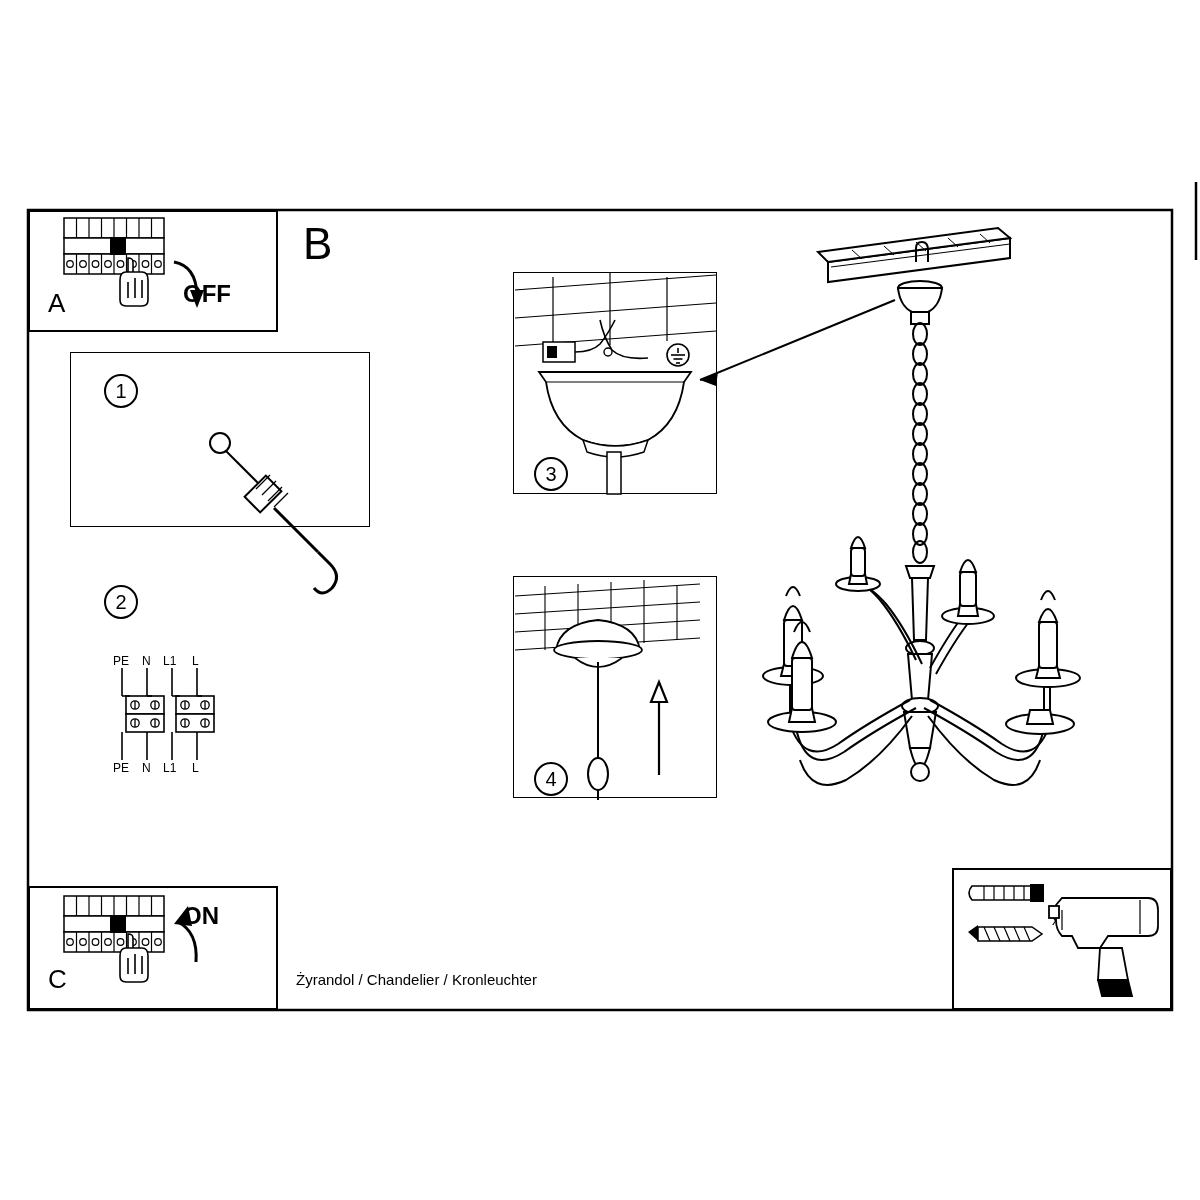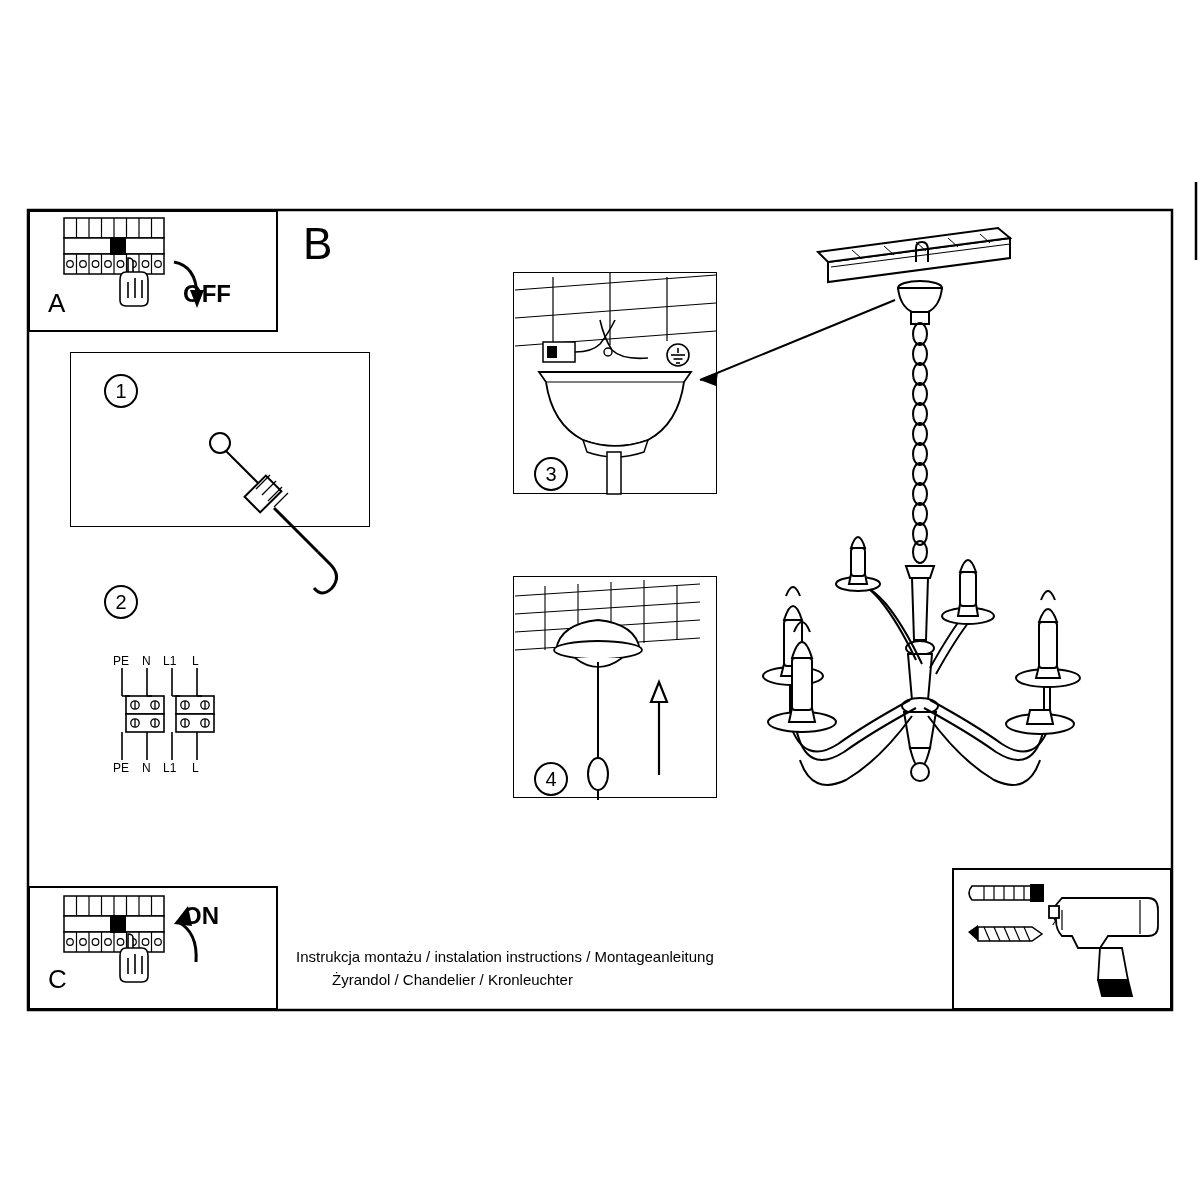--- a/index.html
+++ b/index.html
@@ -464,22 +464,21 @@
       <line x1="8" y1="24" x2="8" y2="40"></line>
       <line x1="15" y1="20" x2="15" y2="40"></line>
       <line x1="22" y1="22" x2="22" y2="40"></line>
     </g>
     <g stroke="#000" stroke-width="3" fill="none">
       <path d="M196 962 Q198 932 178 922"></path>
       <polygon points="188,906 174,924 192,926" fill="#000" stroke="none"></polygon>
     </g>
   </svg>
 
-  <div class="cap" style="left:296px; top:945px;">Instrukcja montażu / instalation instructions / Montageanleitung</div>
-  <div class="cap" style="left:296px; top:968px;margin-left:36px;">Żyrandol / Chandelier / Kronleuchter</div>
+  <div class="cap" style="left:296px; top:968px;">Żyrandol / Chandelier / Kronleuchter</div>
 
   <div class="box" style="left:952px; top:868px; width:220px; height:142px;"></div>
   <div class="x2" style="left:1052px; top:913px;">x2</div>
 
   <svg class="svg-layer" viewBox="0 0 1200 1200">
 
     <g fill="#fff" stroke="#000" stroke-width="1.6">
       <path d="M972 886 L1034 886 L1042 893 L1034 900 L972 900 Q966 893 972 886 Z"></path>
       <g stroke-width="1.2">
         <line x1="984" y1="886" x2="984" y2="900"></line>

